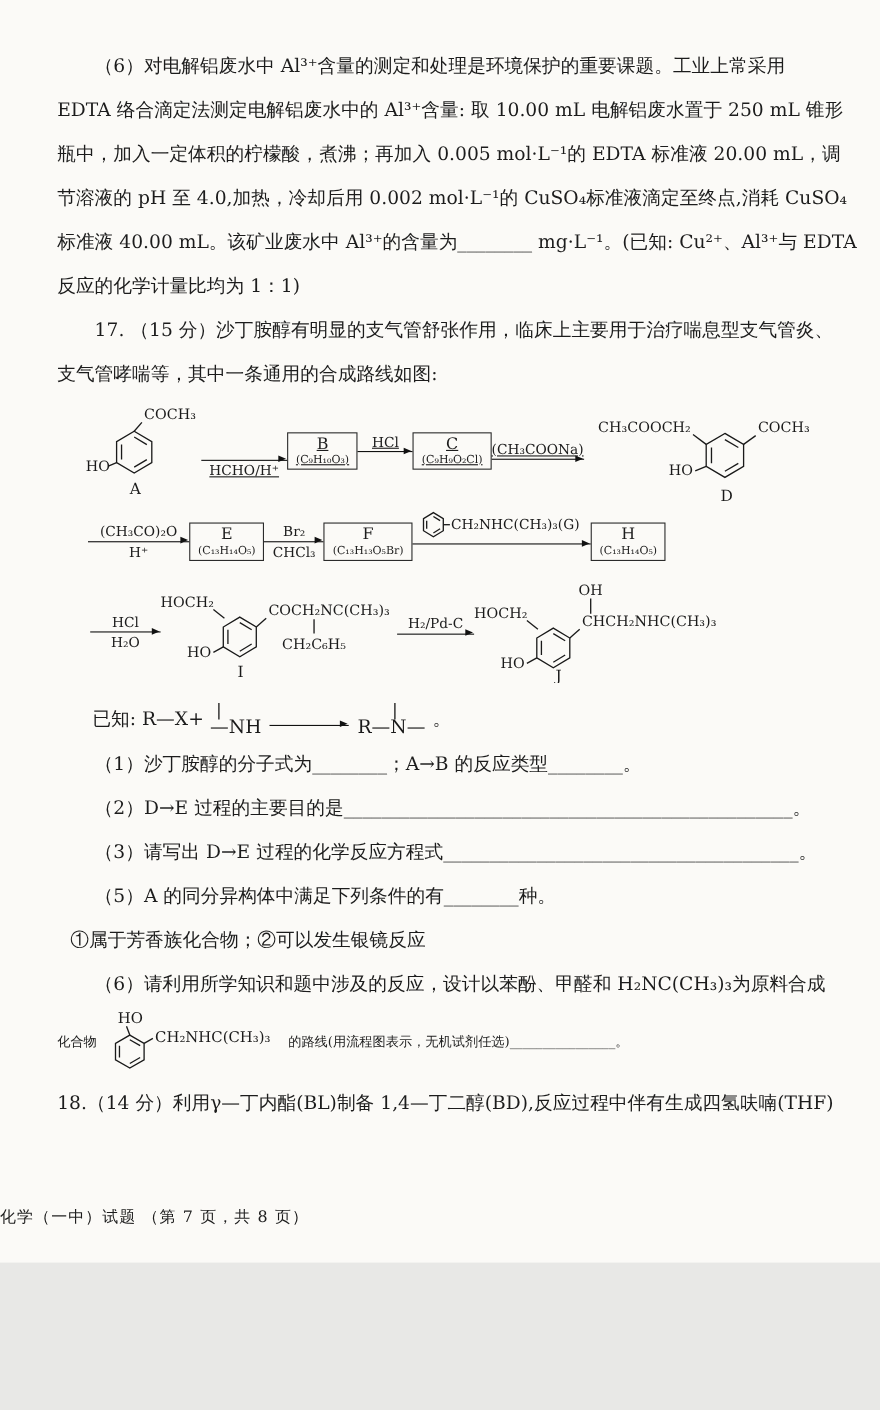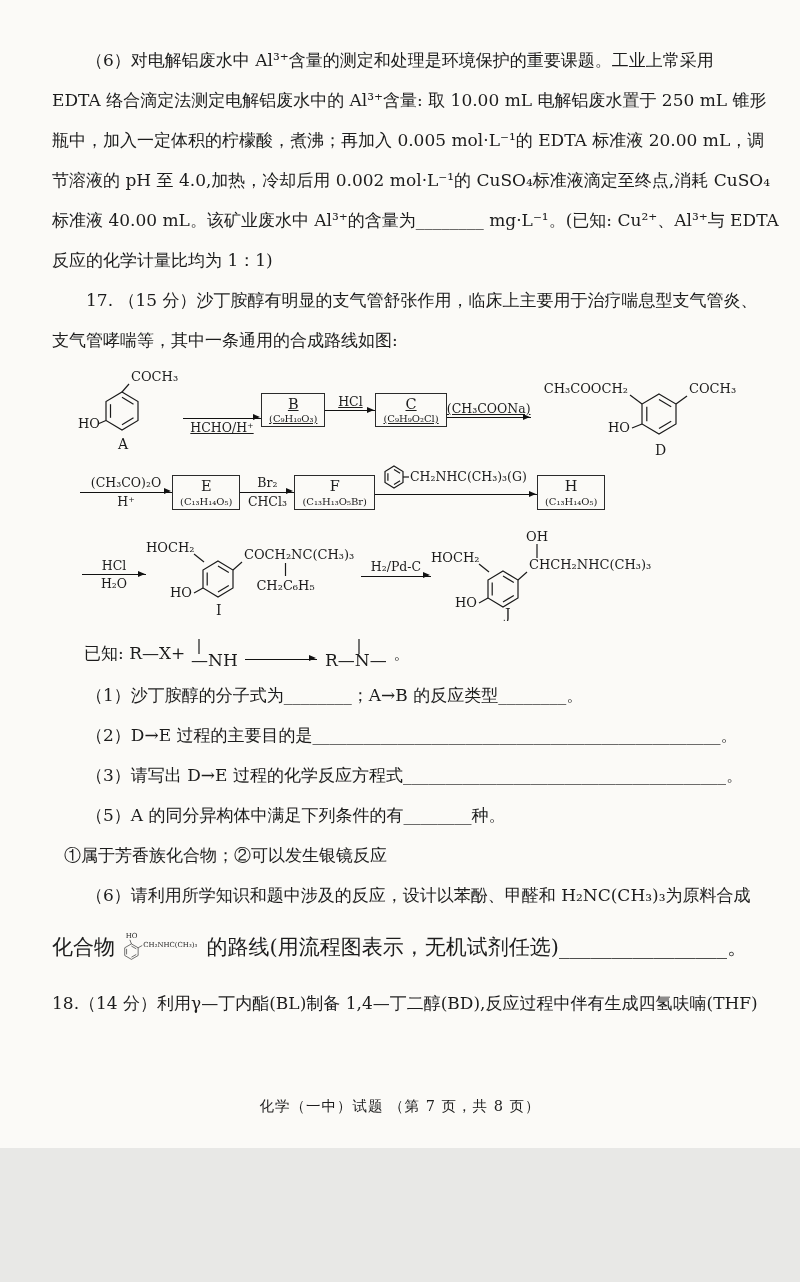--- a/index.html
+++ b/index.html
@@ -42,24 +42,24 @@
   .shaft{position:relative;width:100%;height:0;border-top:1.3px solid #111;}
   .shaft::after{
     content:"";position:absolute;right:-2px;top:-4.4px;
     width:0;height:0;border:3.6px solid transparent;border-left:7px solid #111;
   }
   
   .known{display:flex;align-items:center;margin-left:32px;margin-top:10px;height:44px;}
   .known .ktext{font-size:17px;white-space:nowrap;}
   .prompt{margin-top:4px;}
   .q6row{display:flex;align-items:center;margin-top:2px;}
-  .q6row .ktext{font-size:21px;white-space:nowrap;}
+  .q6row .ktext{font-size:12px;white-space:nowrap;}
   .footer{
     position:absolute;left:0;right:0;bottom:32px;
-    text-align:center;font-size:14.5px;letter-spacing:1px;margin-top:48px;
+    font-size:14.5px;letter-spacing:1px;margin-top:48px;
   }
 </style>
 </head>
 <body>
 
 <div class="page">
 
   <div>
     <div class="line indent2">（6）对电解铝废水中 Al³⁺含量的测定和处理是环境保护的重要课题。工业上常采用</div>
     <div class="line">EDTA 络合滴定法测定电解铝废水中的 Al³⁺含量: 取 10.00 mL 电解铝废水置于 250 mL 锥形</div>

